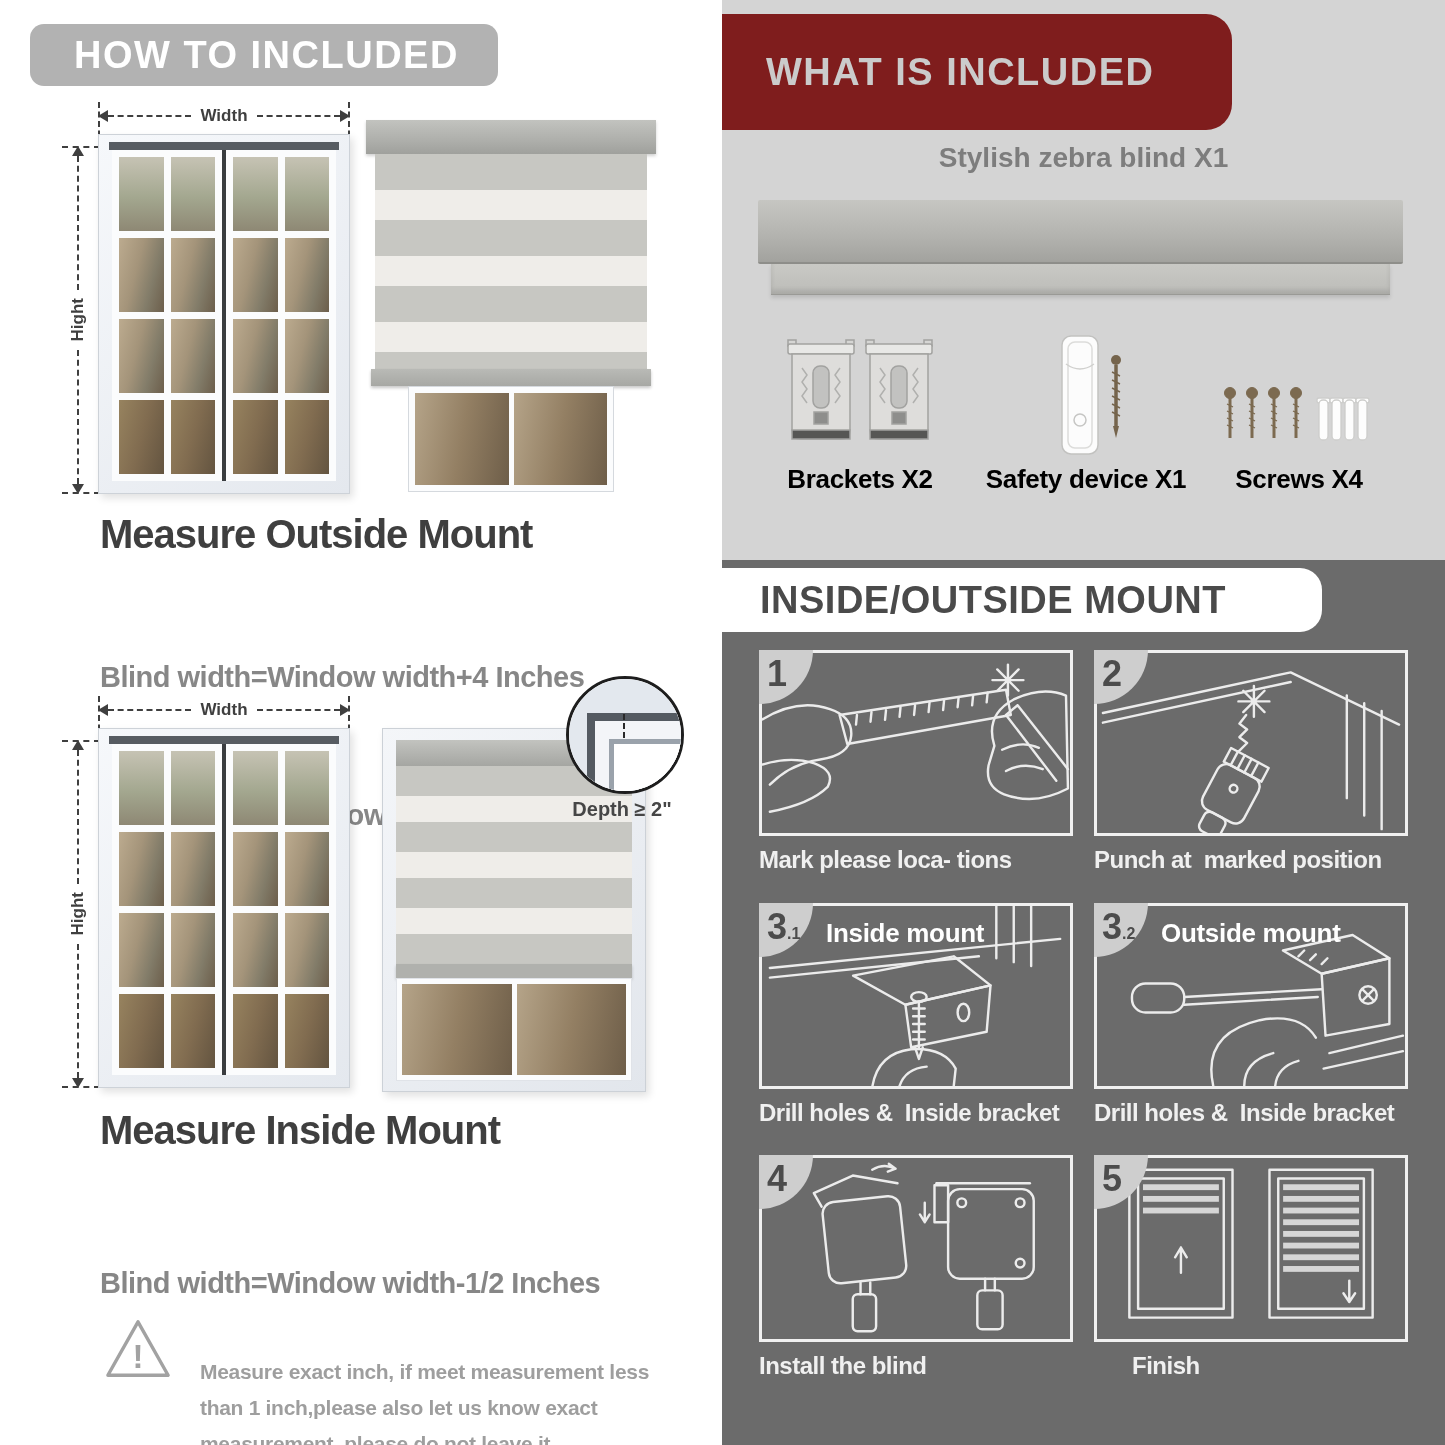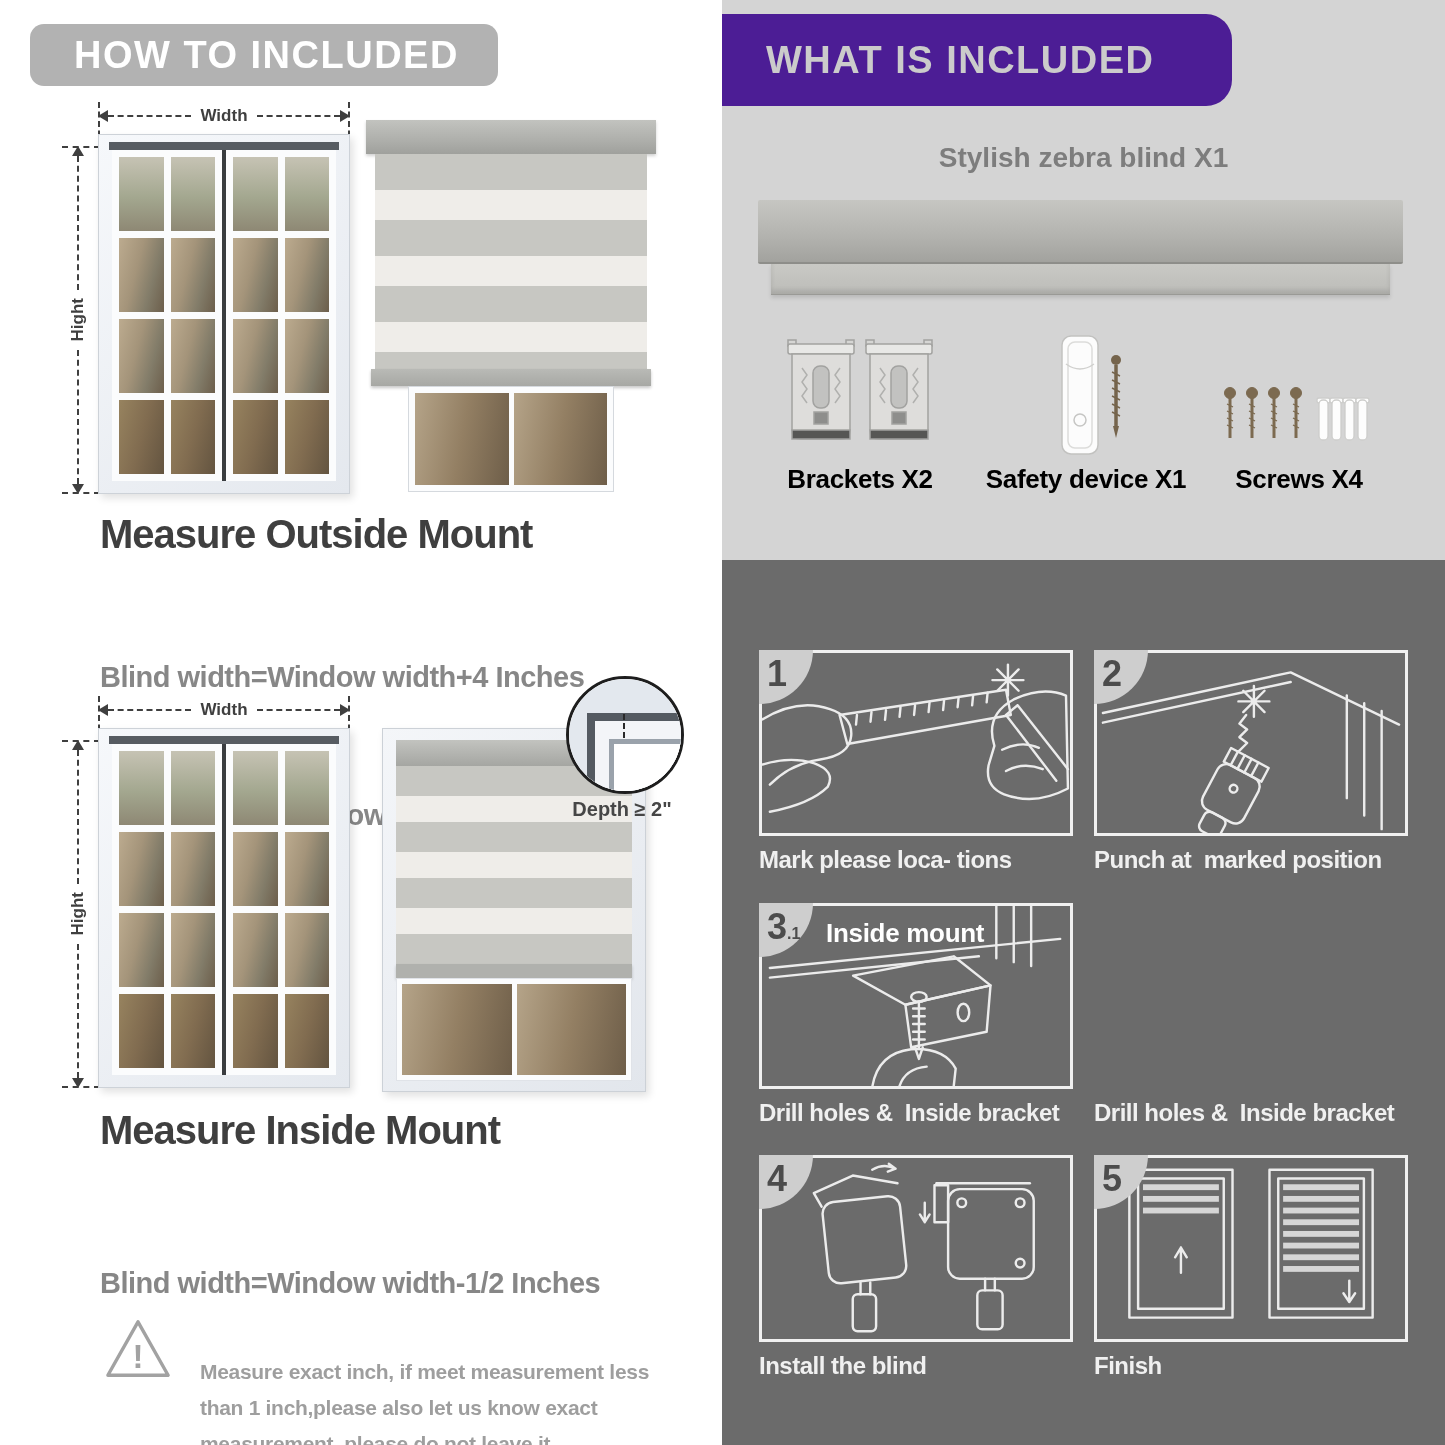--- a/index.html
+++ b/index.html
@@ -62,21 +62,21 @@
   .mag-sky{position:absolute;inset:0;background:#e3e8ee;}
   .mag-frame1{position:absolute;left:16%;top:30%;width:130%;height:130%;border-top:8px solid #545a61;border-left:8px solid #545a61;background:#f3f5f8;}
   .mag-frame2{position:absolute;left:36%;top:54%;width:130%;height:130%;border-top:5px solid #9aa2ab;border-left:5px solid #9aa2ab;background:#fff;}
   .mag-dash{position:absolute;left:48%;top:31%;height:22%;width:0;border-left:2px dashed #2a2a2a;}
   .depth-label{left:552px;top:798px;width:140px;text-align:center;font-size:20px;font-weight:bold;color:#464646;}
 
   .warn-text{font-size:21px;font-weight:bold;color:#9e9e9e;letter-spacing:-0.3px;line-height:36px;}
 
   
   .included-panel{left:722px;top:0;width:723px;height:560px;background:#d4d4d4;}
-  .included-header{left:722px;top:14px;width:510px;height:92px;background:#4c1d95;border-radius:0 26px 26px 0;
+  .included-header{left:722px;top:14px;width:510px;height:116px;background:#7f1d1d;border-radius:0 26px 26px 0;
     color:#cbcbcb;font-size:38px;font-weight:bold;letter-spacing:1.5px;display:flex;align-items:center;padding-left:44px;box-sizing:border-box;}
   .product-label{left:722px;top:142px;width:723px;text-align:center;font-size:28px;font-weight:bold;color:#7d7d7d;}
   .cassette-fig{left:758px;top:200px;width:645px;height:96px;}
   .cas-main{height:62px;background:linear-gradient(180deg,#c6c6c2,#b4b4b0 55%,#a2a29e);border-bottom:2px solid #8e8e8a;border-radius:2px;}
   .cas-rail{height:30px;margin:0 13px;background:linear-gradient(180deg,#c9c9c5,#bcbcb8);border-bottom:1px solid #9a9a96;box-shadow:inset 0 -4px 5px rgba(0,0,0,.10),0 3px 4px rgba(0,0,0,.12);}
   .item-label{top:464px;font-size:26px;font-weight:bold;color:#000000;letter-spacing:-0.3px;text-align:center;}
 
   .mount-panel{left:722px;top:560px;width:723px;height:885px;background:#6b6b6b;}
   .mount-header{left:722px;top:568px;width:600px;height:64px;background:#fff;border-radius:0 22px 22px 0;
     color:#4a4a4a;font-size:38px;font-weight:bold;letter-spacing:0.5px;display:flex;align-items:center;padding-left:38px;box-sizing:border-box;z-index:2;}
@@ -309,20 +309,23 @@
       <rect x="134" y="12" width="13" height="5" rx="2"></rect>
         <rect x="136" y="14" width="9" height="40" rx="4"></rect>
     </g>
   </svg>
 
   <div class="abs item-label" style="left:760px;width:200px;">Brackets X2</div>
   <div class="abs item-label" style="left:966px;width:240px;">Safety device X1</div>
   <div class="abs item-label" style="left:1216px;width:166px;">Screws X4</div>
 
   <div class="abs mount-panel"></div>
+  <div class="abs mount-header">
+    <span>INSIDE/OUTSIDE MOUNT</span>
+  </div>
 
   <div class="step" style="left:759px;top:650px;height:186px;">
     <svg class="ill" viewBox="0 0 314 186">
       <g fill="none" stroke="#ececec" stroke-width="2.5" stroke-linecap="round" stroke-linejoin="round">
         <path d="M-4,70 Q34,46 68,58 Q92,66 90,86 Q88,106 58,110 Q28,114 6,136"></path>
         <path d="M-4,116 Q26,106 52,114 Q74,122 66,138 Q48,156 6,164"></path>
         <path d="M78,64 L250,38 L255,64 L86,94 Z"></path>
         <line x1="95" y1="74" x2="96" y2="64"></line>
           <line x1="110" y1="71" x2="111" y2="61"></line>
         <line x1="125" y1="69" x2="126" y2="59"></line>
@@ -382,20 +385,38 @@
         <path d="M156,146 L160,158 L164,146"></path>
         <path d="M112,186 Q118,152 152,148 Q186,146 198,168 L196,186"></path>
         <path d="M140,186 Q146,168 168,166"></path>
       </g>
     </svg>
     <div class="badge"><span class="num">3</span><span class="sub">.1</span></div>
     <div class="stitle">Inside mount</div>
   </div>
   <div class="caption" style="left:759px;top:1099px;">Drill holes &amp;  Inside bracket</div>
 
+  <div class="step" style="left:1094px;top:903px;height:186px;">
+    <svg class="ill" viewBox="0 0 314 186">
+      <g fill="none" stroke="#ececec" stroke-width="2.5" stroke-linecap="round" stroke-linejoin="round">
+        <path d="M190,46 L262,30 L300,54 L230,70 Z"></path>
+        <path d="M230,70 L300,54 L300,122 L234,134 Z"></path>
+        <circle cx="278" cy="92" r="9"></circle>
+        <path d="M272,86 L284,98 M284,86 L272,98"></path>
+        <path d="M206,52 l6,-6 M218,56 l6,-6 M230,60 l6,-6"></path>
+        <path d="M238,152 L314,134 M232,168 L314,150"></path>
+        <path d="M88,94 L230,86 M88,102 L226,94"></path>
+        <rect x="34" y="80" width="54" height="30" rx="14"></rect>
+        <path d="M118,186 Q106,132 166,118 Q208,110 224,136"></path>
+        <path d="M150,186 Q150,160 180,152 M182,186 Q184,166 206,160"></path>
+      </g>
+    </svg>
+    <div class="badge"><span class="num">3</span><span class="sub">.2</span></div>
+    <div class="stitle">Outside mount</div>
+  </div>
   <div class="caption" style="left:1094px;top:1099px;">Drill holes &amp;  Inside bracket</div>
 
   <div class="step" style="left:759px;top:1155px;height:187px;">
     <svg class="ill" viewBox="0 0 314 186">
       <g fill="none" stroke="#ececec" stroke-width="2.5" stroke-linecap="round" stroke-linejoin="round">
         <path d="M52,36 L92,18 L138,26 M52,36 L60,50"></path>
         <g transform="rotate(-6 104 84)">
             <rect x="64" y="42" width="80" height="84" rx="12"></rect>
           </g>
         <path d="M112,12 q12,-7 24,-1 m-7,-5 l7,5 l-8,3"></path>
@@ -435,15 +456,15 @@
           <rect x="190" y="51" width="78" height="6"></rect>
         <rect x="190" y="63" width="78" height="6"></rect>
           <rect x="190" y="75" width="78" height="6"></rect>
           <rect x="190" y="87" width="78" height="6"></rect>
         <rect x="190" y="99" width="78" height="6"></rect>
           <rect x="190" y="111" width="78" height="6"></rect>
       </g>
     </svg>
     <div class="badge"><span class="num">5</span><span class="sub"></span></div>
   </div>
-  <div class="caption" style="left:1094px;top:1352px;">Finish</div>
+  <div class="caption" style="left:1132px;top:1352px;">Finish</div>
 
 </div>
 
 </body></html>

